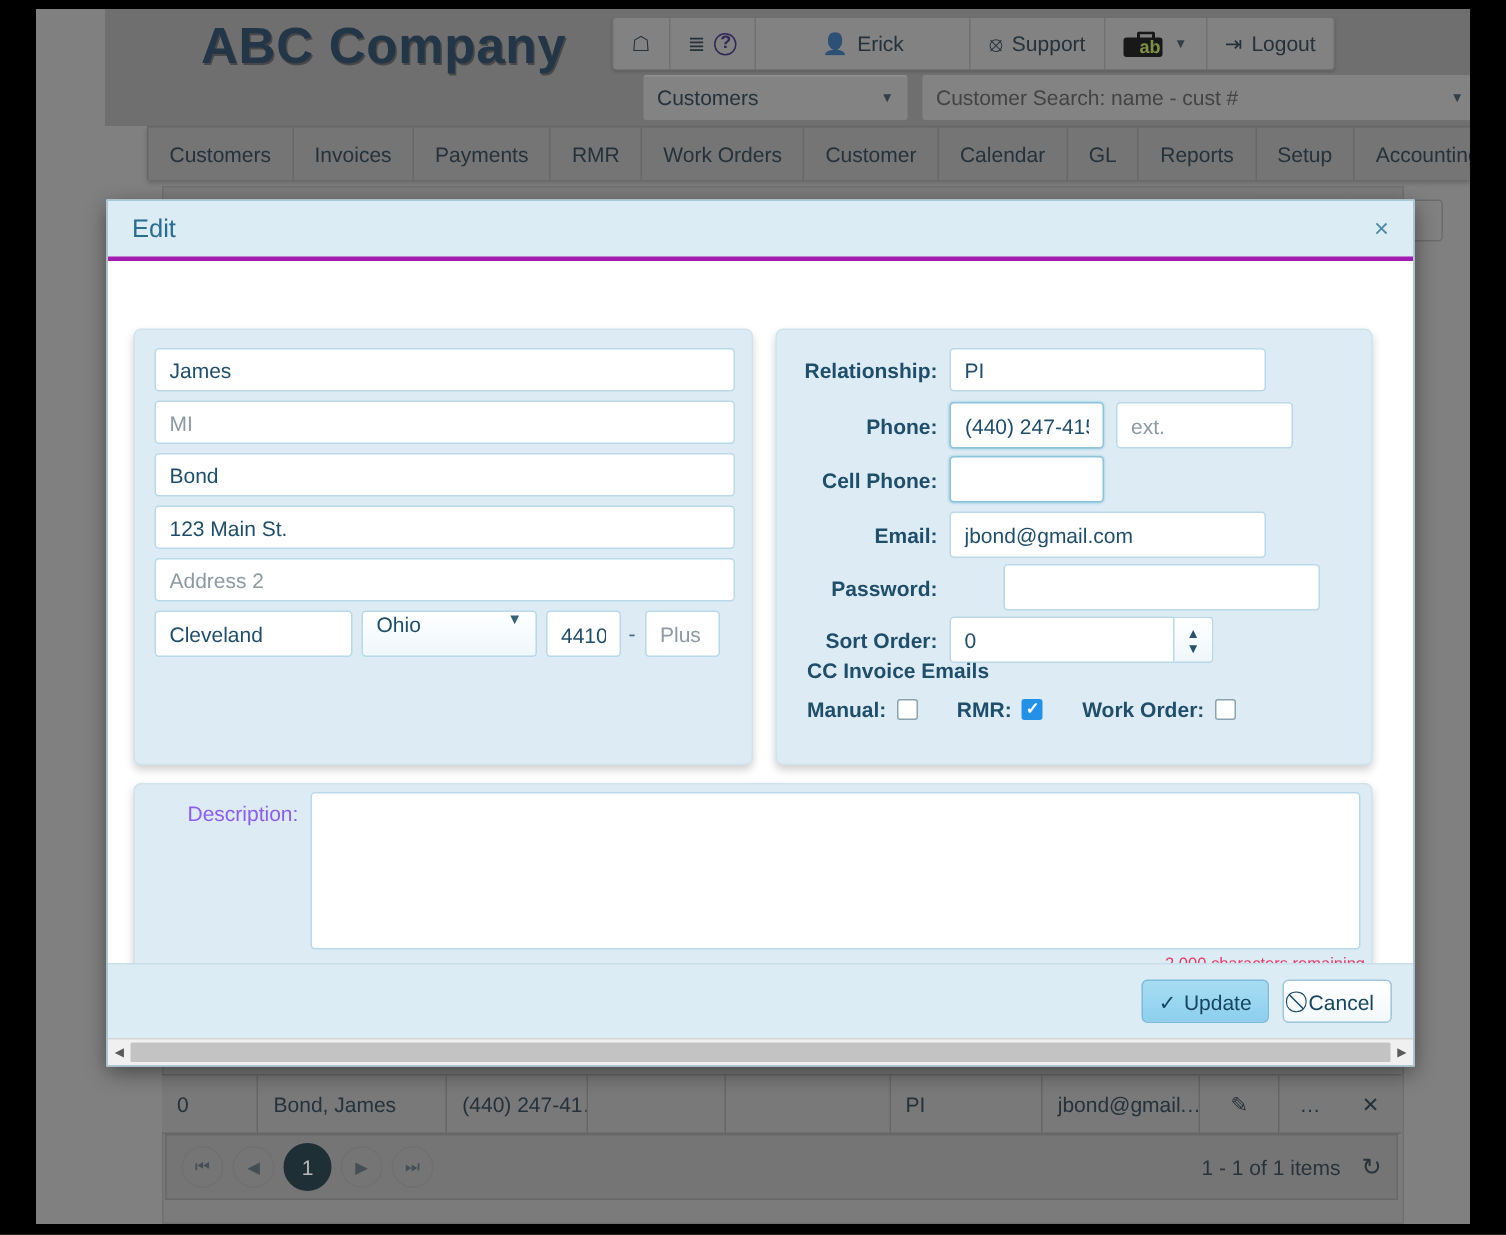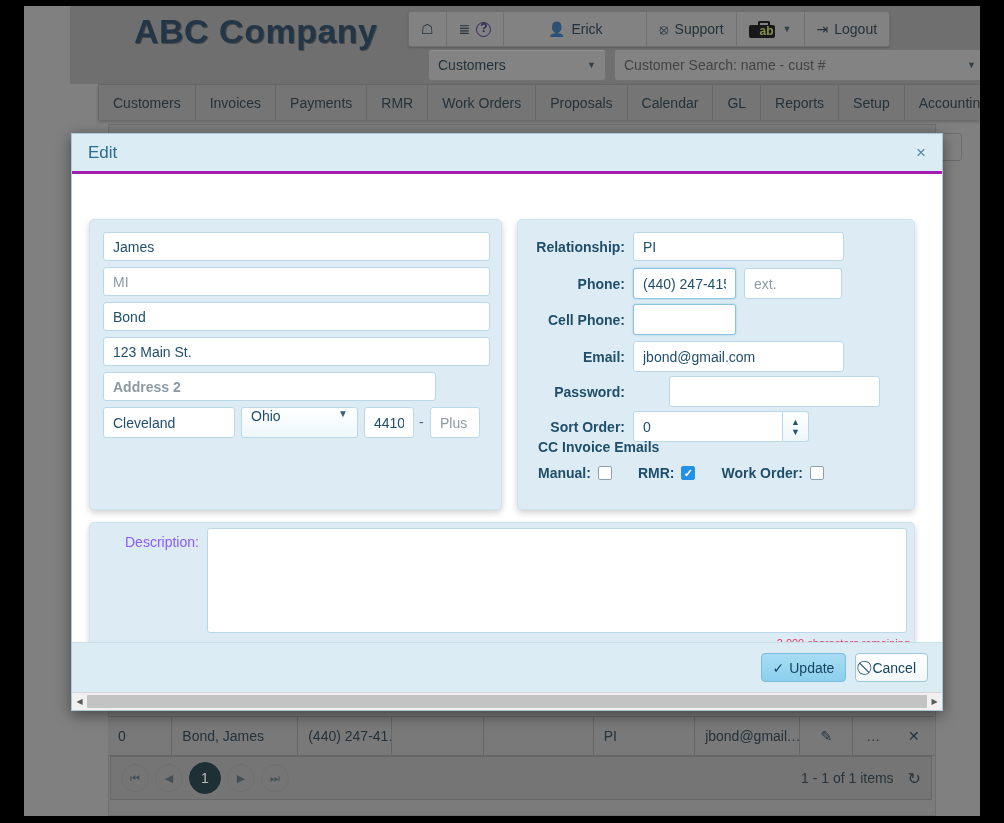--- a/index.html
+++ b/index.html
@@ -426,21 +426,21 @@
           <span class="caret-sm">▼</span>
         </div>
       </div>
 
       <div class="nav-bar">
         <div class="nav-tab">Customers</div>
         <div class="nav-tab">Invoices</div>
         <div class="nav-tab">Payments</div>
         <div class="nav-tab">RMR</div>
         <div class="nav-tab">Work Orders</div>
-        <div class="nav-tab">Proposals</div>
+        <div class="nav-tab">Customer</div>
         <div class="nav-tab">Calendar</div>
         <div class="nav-tab">GL</div>
         <div class="nav-tab">Reports</div>
         <div class="nav-tab">Setup</div>
         <div class="nav-tab">Accounting ▾</div>
       </div>
 
       <div class="content-panel">
         <div class="cp-btn" style="left:729px; width:56px;"></div>
         <div class="cp-btn" style="left:791px; width:60px;"></div>
@@ -485,21 +485,21 @@
       <span class="modal-close">×</span>
     </div>
 
     <div class="modal-body">
 
       <div class="panel" id="panel-left">
         <input class="fld" style="position: absolute; left: 13px; top: 12px; width: 387px;" value="James">
         <input class="fld" style="position: absolute; left: 13px; top: 82px; width: 387px;" value="Bond">
         <input class="fld" style="position: absolute; left: 13px; top: 47px; width: 387px;" placeholder="MI">
         <input class="fld" style="position: absolute; left: 13px; top: 117px; width: 387px;" value="123 Main St.">
-        <input class="fld" style="position: absolute; left: 13px; top: 152px; width: 333px; font-weight: bold;" placeholder="Address 2">
+        <input class="fld" style="position: absolute; left: 13px; top: 152px; width: 387px;" placeholder="Address 2">
 
         <input class="fld" style="position: absolute; left: 13px; top: 187px; width: 132px; height: 31px; line-height: 29px;" value="Cleveland">
         <div class="sel" style="position:absolute; left:151px; top:187px; width:117px;">
           <span>Ohio</span>
           <span class="cv">▼</span>
         </div>
         <input class="fld" style="position: absolute; left: 274px; top: 187px; width: 50px; height: 31px; line-height: 29px;" value="44105">
         <span class="dash" style="position:absolute; left:329px; top:194px;">-</span>
         <input class="fld" style="position: absolute; left: 340px; top: 187px; width: 50px; height: 31px; line-height: 29px;" placeholder="Plus 4">
       </div>
@@ -507,21 +507,21 @@
       <div class="panel" id="panel-right">
 
         <div class="rp-row" style="top:12px;">
           <span class="lbl rp-lbl">Relationship:</span>
           <input class="fld" style="width: 211px;" value="PI">
         </div>
 
         <div class="rp-row" style="top:48px;">
           <span class="lbl rp-lbl">Phone:</span>
           <input class="fld focus" style="width: 103px; height: 31px; line-height: 29px;" value="(440) 247-4157">
-          <input class="fld" style="width: 98px; height: 31px; line-height: 29px;" placeholder="ext.">
+          <input class="fld" style="width: 118px; height: 31px; line-height: 29px;" placeholder="ext.">
         </div>
 
         <div class="rp-row" style="top:84px;">
           <span class="lbl rp-lbl">Cell Phone:</span>
           <input class="fld focus" style="width: 103px; height: 31px; line-height: 29px;" value="">
         </div>
 
         <div class="rp-row" style="top:121px;">
           <span class="lbl rp-lbl">Email:</span>
           <input class="fld" style="width: 211px; height: 31px; line-height: 29px;" value="jbond@gmail.com">

